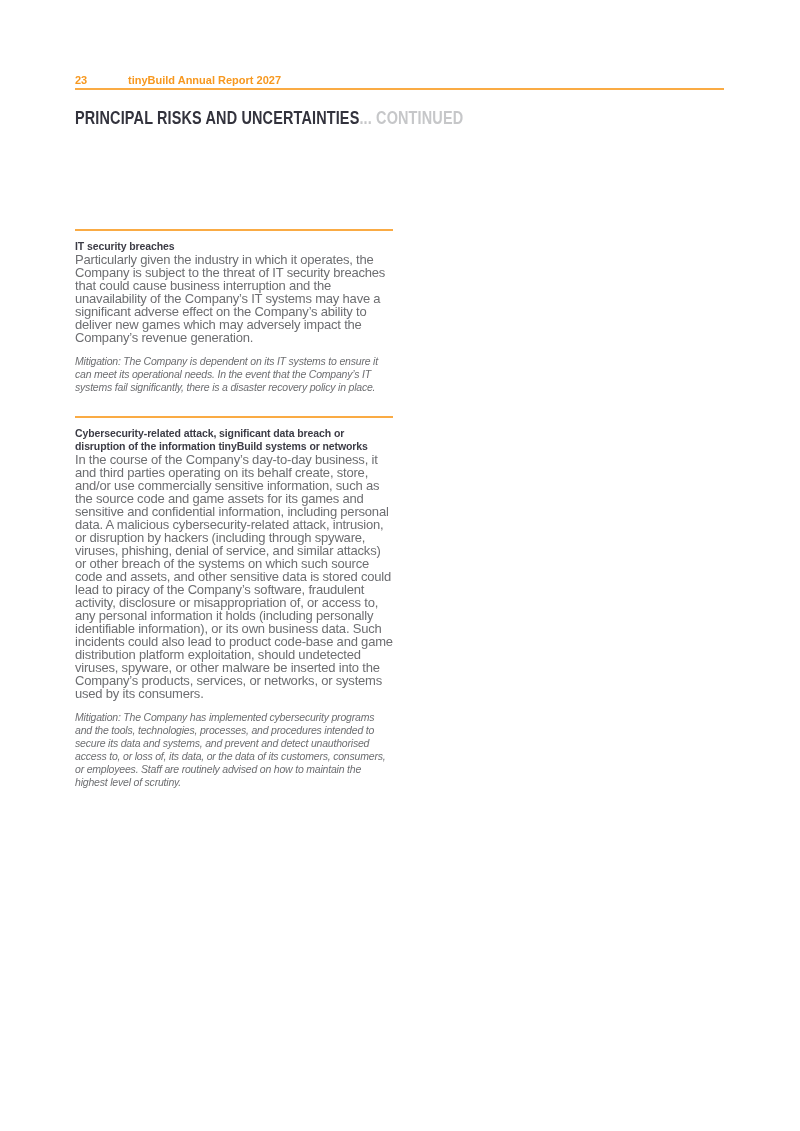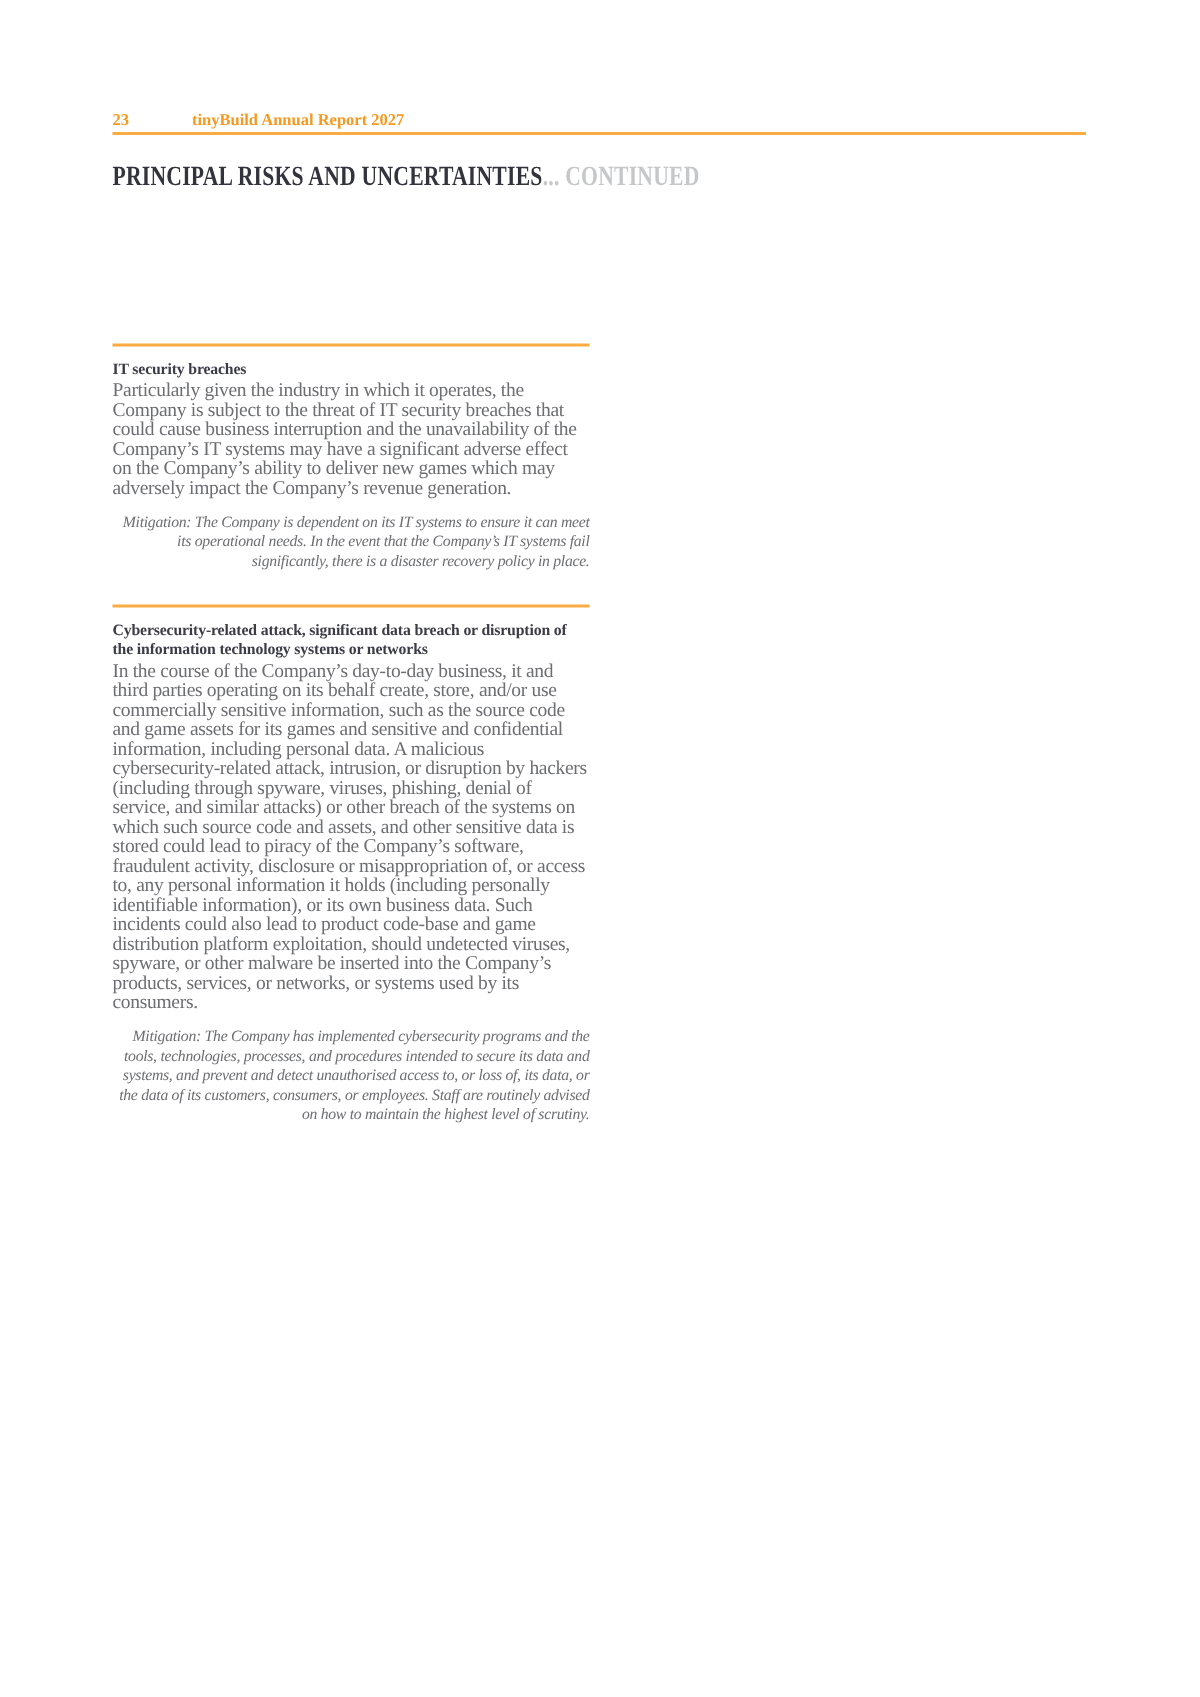--- a/index.html
+++ b/index.html
@@ -1,21 +1,21 @@
 <!DOCTYPE html>
 <html><head>
 <meta charset="utf-8">
 <style>
   html, body { margin: 0; padding: 0; background: #ffffff; }
   .page {
     position: relative;
     width: 800px;
     height: 1131px;
     background: #ffffff;
-    font-family: Liberation Serif, serif;
+    font-family: Liberation Sans, sans-serif;
     overflow: hidden;
   }
 
   
   .header { position: absolute; left: 75px; top: 74px; width: 649px; }
   .header-row {
     display: flex;
     align-items: baseline;
     font-size: 11px;
     font-weight: bold;
@@ -59,21 +59,20 @@
     color: #6D6E71;
     letter-spacing: -0.2px;
   }
   .section-mitigation {
     margin: 11px 0 0 0;
     font-size: 10.5px;
     line-height: 13px;
     color: #6D6E71;
     font-style: italic;
     letter-spacing: -0.2px;
-    text-align: right;
   }
   .section + .section { margin-top: 22px; }
 </style>
 </head>
 <body>
 
 <div class="page">
 
   <div class="header">
     <div class="header-row">
@@ -89,20 +88,20 @@
 
     <div class="section">
       <div class="section-rule"></div>
       <h3 class="section-heading">IT security breaches</h3>
       <p class="section-body">Particularly given the industry in which it operates, the Company is subject to the threat of IT security breaches that could cause business interruption and the unavailability of the Company’s IT systems may have a significant adverse effect on the Company’s ability to deliver new games which may adversely impact the Company’s revenue generation.</p>
       <p class="section-mitigation">Mitigation: The Company is dependent on its IT systems to ensure it can meet its operational needs. In the event that the Company’s IT systems fail significantly, there is a disaster recovery policy in place.</p>
     </div>
 
     <div class="section">
       <div class="section-rule"></div>
-      <h3 class="section-heading">Cybersecurity-related attack, significant data breach or disruption of the information technology systems or networks</h3>
+      <h3 class="section-heading">Cybersecurity-related attack, significant data breach or disruption of the information tinyBuild systems or networks</h3>
       <p class="section-body">In the course of the Company’s day-to-day business, it and third parties operating on its behalf create, store, and/or use commercially sensitive information, such as the source code and game assets for its games and sensitive and confidential information, including personal data. A malicious cybersecurity-related attack, intrusion, or disruption by hackers (including through spyware, viruses, phishing, denial of service, and similar attacks) or other breach of the systems on which such source code and assets, and other sensitive data is stored could lead to piracy of the Company’s software, fraudulent activity, disclosure or misappropriation of, or access to, any personal information it holds (including personally identifiable information), or its own business data. Such incidents could also lead to product code-base and game distribution platform exploitation, should undetected viruses, spyware, or other malware be inserted into the Company’s products, services, or networks, or systems used by its consumers.</p>
       <p class="section-mitigation">Mitigation: The Company has implemented cybersecurity programs and the tools, technologies, processes, and procedures intended to secure its data and systems, and prevent and detect unauthorised access to, or loss of, its data, or the data of its customers, consumers, or employees. Staff are routinely advised on how to maintain the highest level of scrutiny.</p>
     </div>
 
   </div>
 
 </div>
 
 </body></html>

